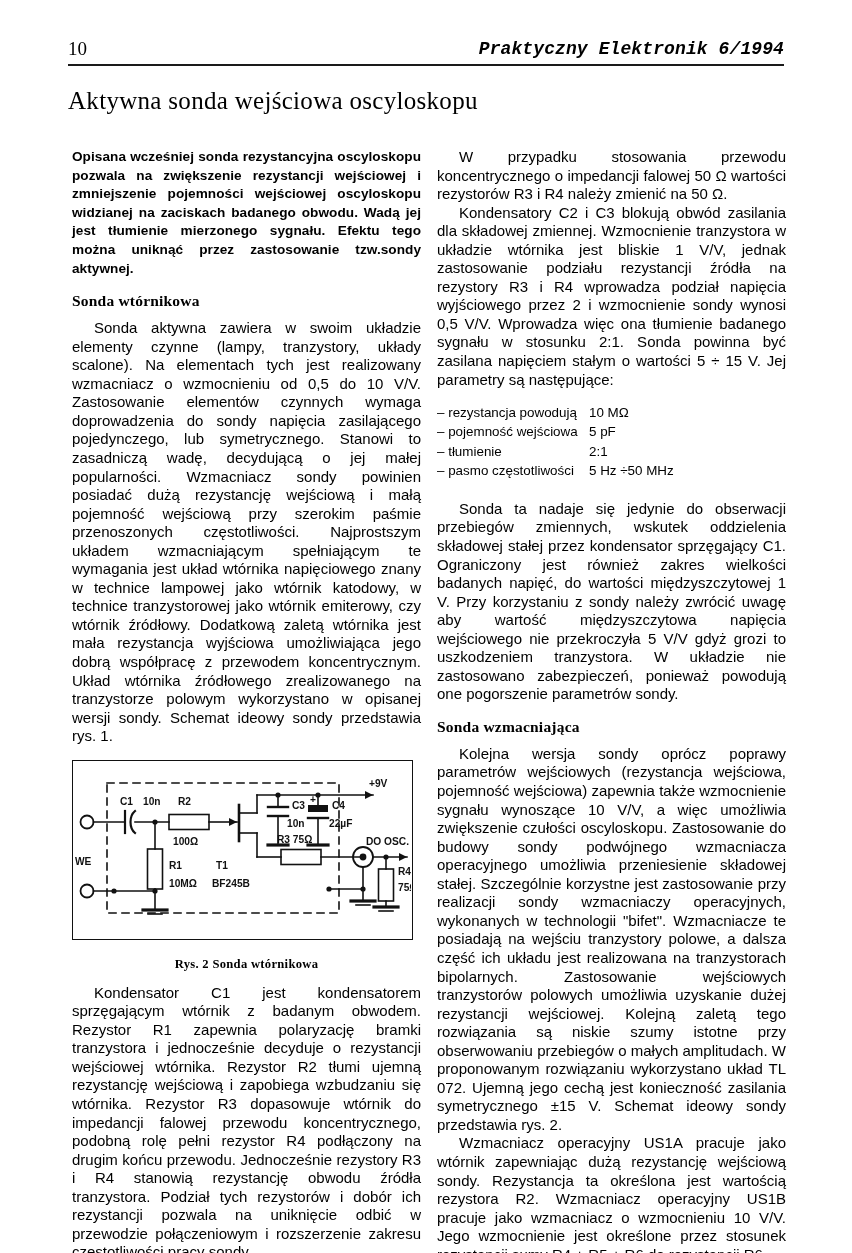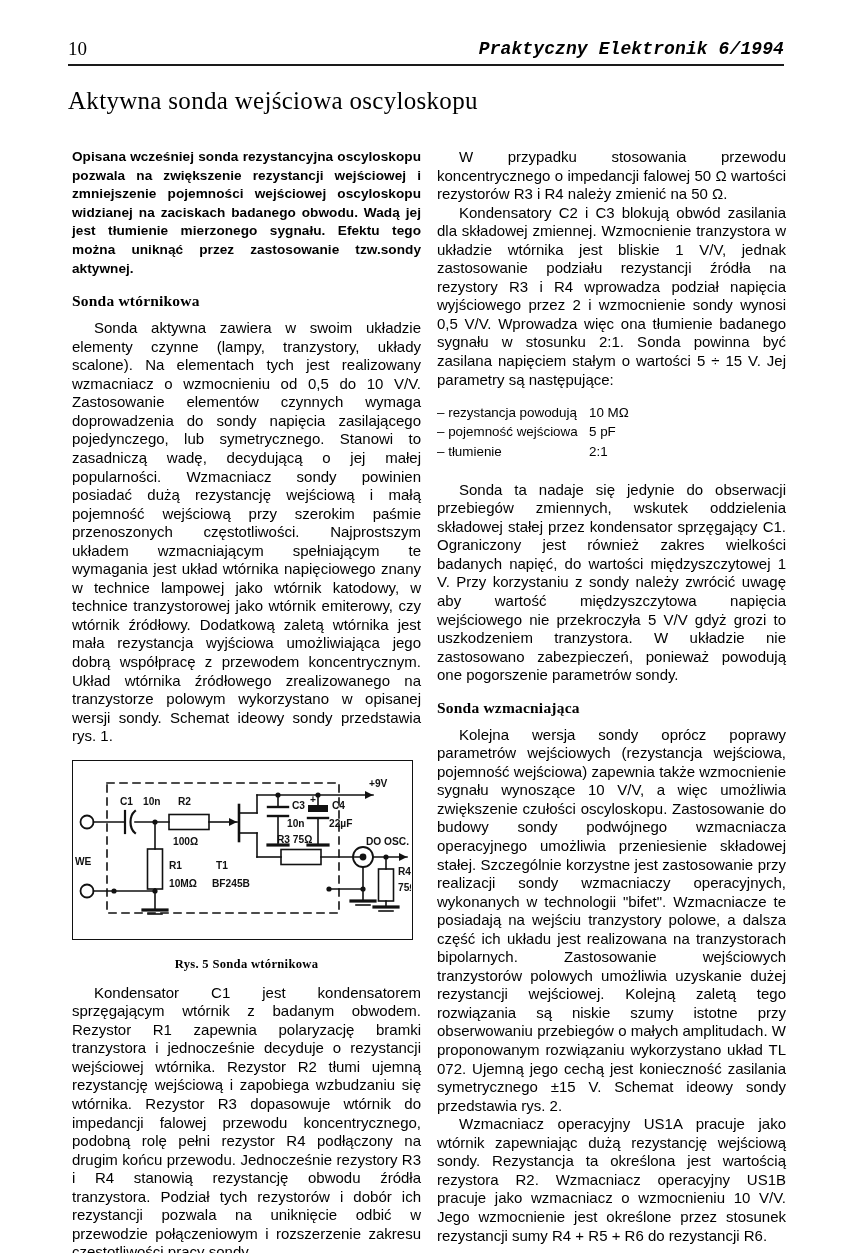--- a/index.html
+++ b/index.html
@@ -236,21 +236,21 @@
           <text class="sch-txt" x="259" y="48">C4</text>
           <text class="sch-txt" x="256" y="66">22µF</text>
           <text class="sch-txt" x="237" y="42">+</text>
           <text class="sch-txt" x="204" y="82">R3 75Ω</text>
           <text class="sch-txt" x="296" y="26">+9V</text>
           <text class="sch-txt" x="293" y="84">DO OSC.</text>
           <text class="sch-txt" x="325" y="114">R4</text>
           <text class="sch-txt" x="325" y="130">75Ω</text>
         </svg>
       </div>
-      <div class="figcap">Rys. 5 Sonda wtórnikowa</div>
+      <div class="figcap">Rys. 2 Sonda wtórnikowa</div>
     </div>
 
     <div class="gap"></div>
     <p>Kondensator C1 jest kondensatorem sprzęgającym wtórnik z badanym obwodem. Rezystor R1 zapewnia polaryzację bramki tranzystora i jednocześnie decyduje o rezystancji wejściowej wtórnika. Rezystor R2 tłumi ujemną rezystancję wejściową i zapobiega wzbudzaniu się wtórnika. Rezystor R3 dopasowuje wtórnik do impedancji falowej przewodu koncentrycznego, podobną rolę pełni rezystor R4 podłączony na drugim końcu przewodu. Jednocześnie rezystory R3 i R4 stanowią rezystancję obwodu źródła tranzystora. Podział tych rezystorów i dobór ich rezystancji pozwala na uniknięcie odbić w przewodzie połączeniowym i rozszerzenie zakresu częstotliwości pracy sondy.</p>
   </div>
 
   <div class="col right">
 
     <p>W przypadku stosowania przewodu koncentrycznego o impedancji falowej 50 Ω wartości rezystorów R3 i R4 należy zmienić na 50 Ω.</p>
     <p>Kondensatory C2 i C3 blokują obwód zasilania dla składowej zmiennej. Wzmocnienie tranzystora w układzie wtórnika jest bliskie 1 V/V, jednak zastosowanie podziału rezystancji źródła na rezystory R3 i R4 wprowadza podział napięcia wyjściowego przez 2 i wzmocnienie sondy wynosi 0,5 V/V. Wprowadza więc ona tłumienie badanego sygnału w stosunku 2:1. Sonda powinna być zasilana napięciem stałym o wartości 5 ÷ 15 V. Jej parametry są następujące:</p>
@@ -261,20 +261,24 @@
         <div class="val">10 MΩ</div>
       </div>
       <div class="row">
         <div class="lbl">– pojemność wejściowa</div>
         <div class="val">5 pF</div>
       </div>
       <div class="row">
         <div class="lbl">– tłumienie</div>
         <div class="val">2:1</div>
       </div>
+      <div class="row">
+        <div class="lbl">– pasmo częstotliwości</div>
+        <div class="val">5 Hz ÷50 MHz</div>
+      </div>
     </div>
 
     <div class="gap-l"></div>
     <p>Sonda ta nadaje się jedynie do obserwacji przebiegów zmiennych, wskutek oddzielenia składowej stałej przez kondensator sprzęgający C1. Ograniczony jest również zakres wielkości badanych napięć, do wartości międzyszczytowej 1 V. Przy korzystaniu z sondy należy zwrócić uwagę aby wartość międzyszczytowa napięcia wejściowego nie przekroczyła 5 V/V gdyż grozi to uszkodzeniem tranzystora. W układzie nie zastosowano zabezpieczeń, ponieważ powodują one pogorszenie parametrów sondy.</p>
 
     <h2 class="sec">Sonda wzmacniająca</h2>
 
     <p>Kolejna wersja sondy oprócz poprawy parametrów wejściowych (rezystancja wejściowa, pojemność wejściowa) zapewnia także wzmocnienie sygnału wynoszące 10 V/V, a więc umożliwia zwiększenie czułości oscyloskopu. Zastosowanie do budowy sondy podwójnego wzmacniacza operacyjnego umożliwia przeniesienie składowej stałej. Szczególnie korzystne jest zastosowanie przy realizacji sondy wzmacniaczy operacyjnych, wykonanych w technologii "bifet". Wzmacniacze te posiadają na wejściu tranzystory polowe, a dalsza część ich układu jest realizowana na tranzystorach bipolarnych. Zastosowanie wejściowych tranzystorów polowych umożliwia uzyskanie dużej rezystancji wejściowej. Kolejną zaletą tego rozwiązania są niskie szumy istotne przy obserwowaniu przebiegów o małych amplitudach. W proponowanym rozwiązaniu wykorzystano układ TL 072. Ujemną jego cechą jest konieczność zasilania symetrycznego ±15 V. Schemat ideowy sondy przedstawia rys. 2.</p>
     <p>Wzmacniacz operacyjny US1A pracuje jako wtórnik zapewniając dużą rezystancję wejściową sondy. Rezystancja ta określona jest wartością rezystora R2. Wzmacniacz operacyjny US1B pracuje jako wzmacniacz o wzmocnieniu 10 V/V. Jego wzmocnienie jest określone przez stosunek rezystancji sumy R4 + R5 + R6 do rezystancji R6.</p>
   </div>

